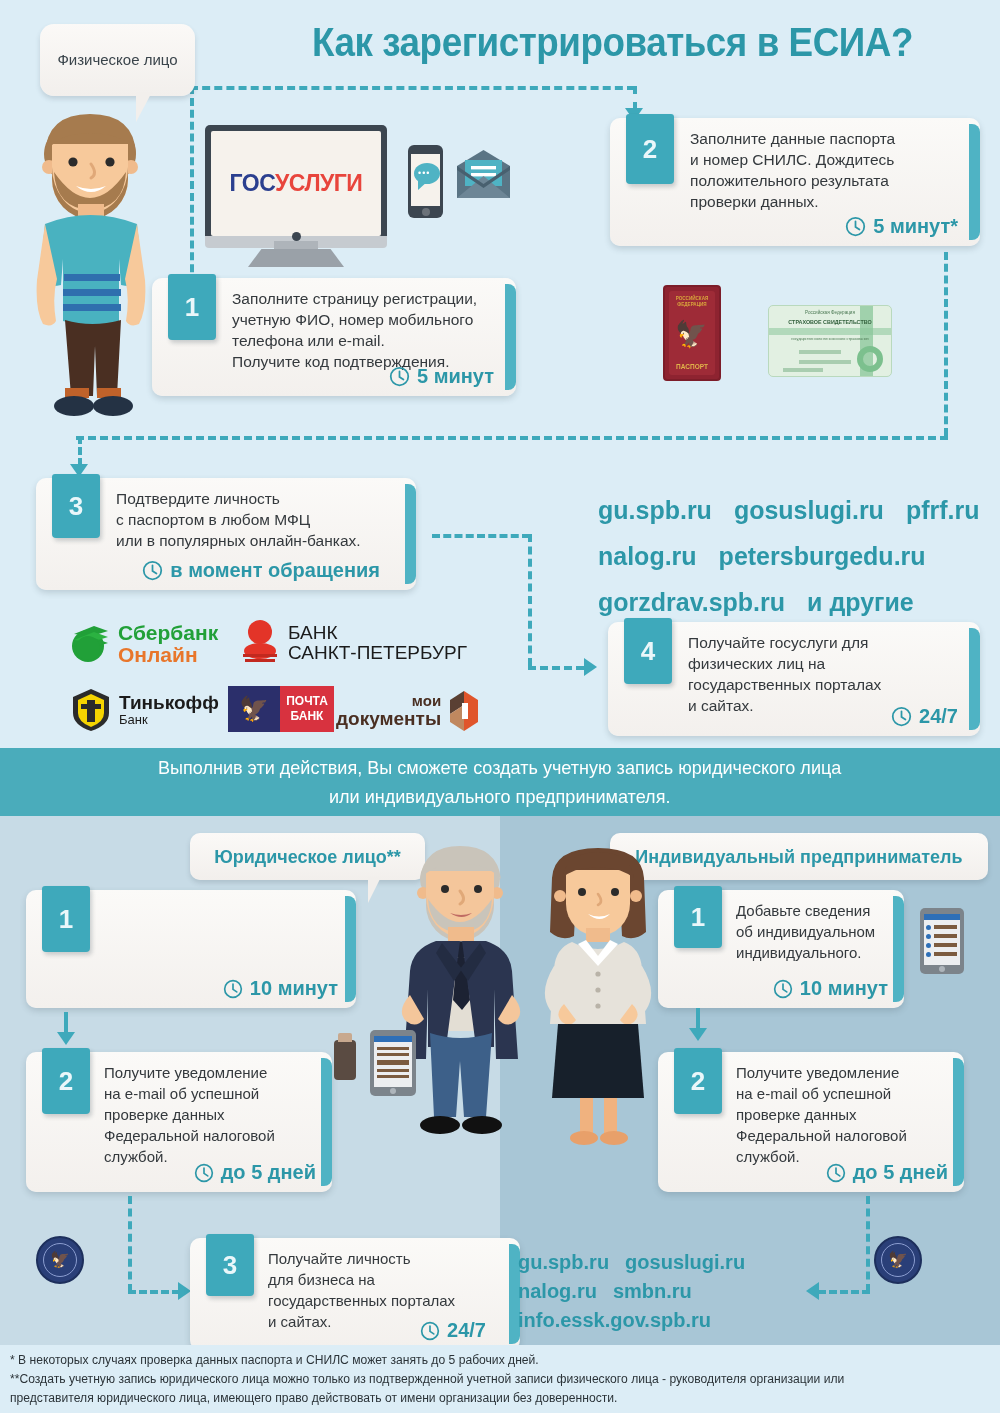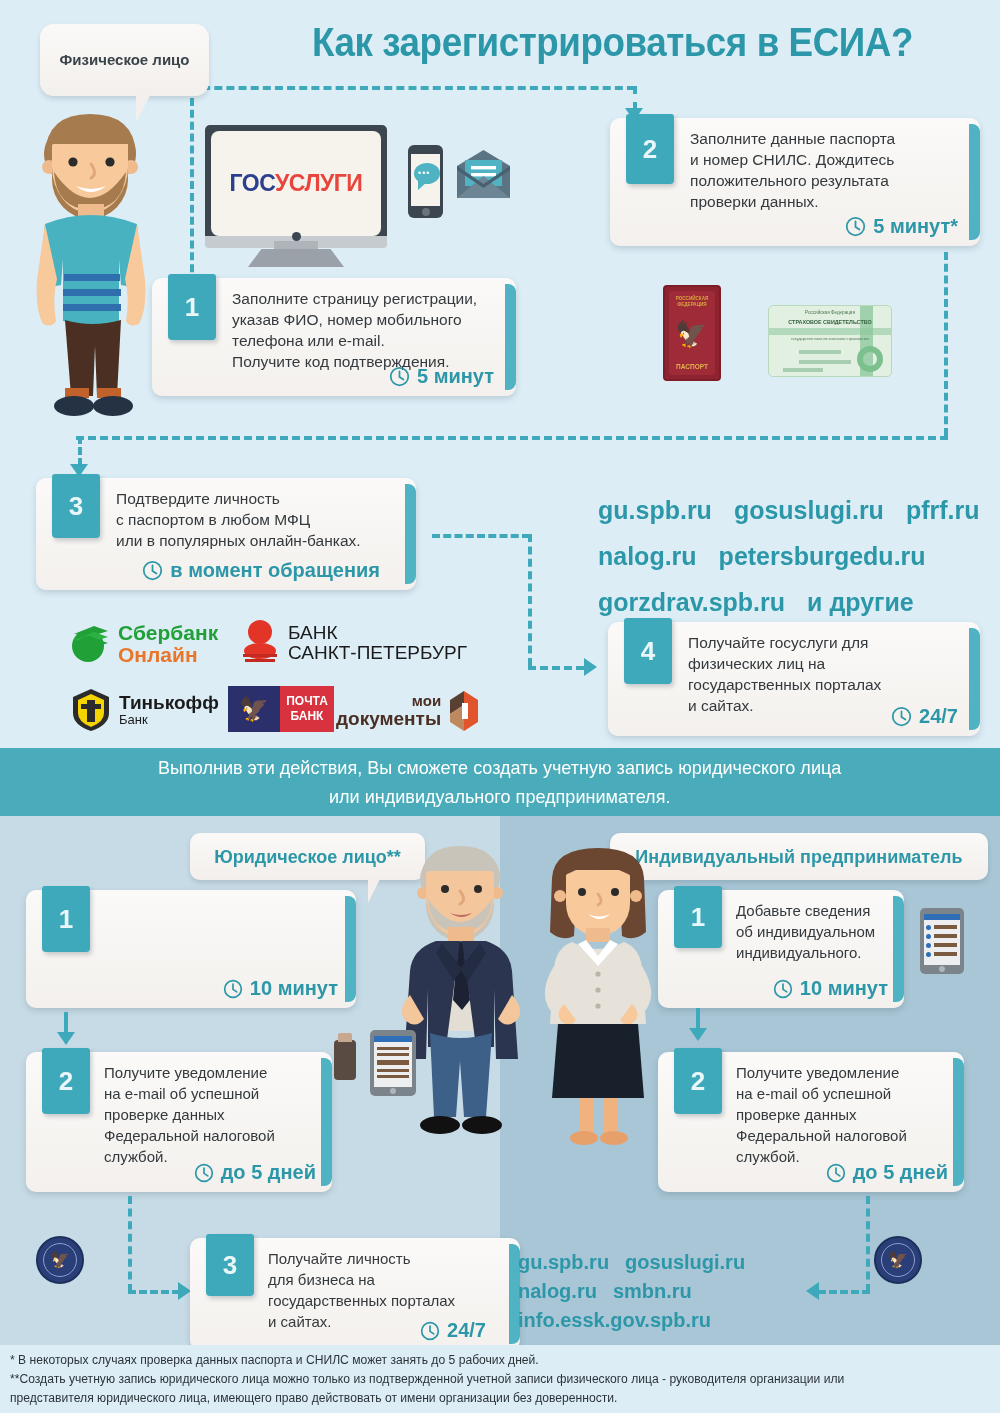--- a/index.html
+++ b/index.html
@@ -37,22 +37,22 @@
     border-radius: 14px;
     box-shadow: 0 3px 5px rgba(60,80,90,0.18);
     color: #2c97a8; font-weight: bold;
     display: flex; align-items: center; justify-content: center;
     text-align: center;
   }
   .bubble .tail {
     position: absolute; width: 0; height: 0;
   }
   #bubble-fiz {
-    left: 40px; top: 24px; width: 169px; height: 72px;
-    font-size: 15px; line-height: 22px; color: #3a444b; font-weight: bold;
+    left: 40px; top: 24px; width: 155px; height: 72px;
+    font-size: 15px; line-height: 22px; color: #3a444b; font-weight: normal;
   }
   #bubble-fiz .tail {
     left: 96px; top: 68px;
     border-left: 16px solid #f2efec;
     border-bottom: 30px solid transparent;
     border-right: 6px solid transparent;
   }
   #bubble-ur {
     left: 190px; top: 833px; width: 235px; height: 47px;
     font-size: 18px; line-height: 22px; color: #2c97a8;
@@ -170,21 +170,21 @@
 
   
   .logo { position: absolute; display: flex; align-items: center; }
   .logo-txt { font-weight: bold; line-height: 1.05; }
 
   
   .mon-frame {
     position: absolute; left: 205px; top: 125px; width: 182px; height: 117px;
     background: #3c4650; border-radius: 5px; padding: 6px;
   }
-  .mon-screen { width: 100%; height: 100%; background: #f6f2ec; border-radius: 8px;
+  .mon-screen { width: 100%; height: 100%; background: #f6f2ec; border-radius: 2px;
     display:flex; align-items:center; justify-content:center; }
   .mon-logo { font-size: 23px; font-weight: bold; letter-spacing: -0.5px; }
   .mon-neck { position: absolute; left: 274px; top: 241px; width: 44px; height: 8px; background:#aeb4ba; }
   .mon-base { position: absolute; left: 248px; top: 249px; width: 96px; height: 18px; background:#9aa1a8;
     clip-path: polygon(14% 0,86% 0,100% 100%,0% 100%); }
   .mon-dot { position:absolute; left:292px; top:232px; width:9px; height:9px; border-radius:50%; background:#3c4650;}
   .mon-bar { position:absolute; left:205px; top:236px; width:182px; height:12px; background:#c6cbd0; border-radius:0 0 4px 4px;}
 
   
   .phone { position:absolute; left:408px; top:145px; width:35px; height:73px; background:#3c4650; border-radius:6px; }
@@ -320,21 +320,21 @@
       <rect x="16" y="23" width="25" height="3.4" fill="#ffffff"></rect>
       <path d="M2 48 L28.5 26 L55 48 z" fill="#6d8696"></path>
       <path d="M2 16 L28.5 34 L55 16 v4 L28.5 38 L2 20 z" fill="#48606f"></path>
     </svg>
   </div>
 
   <div class="card" id="card-s1" style="left:152px; top:278px; width:364px; height:118px;">
     <div class="numtab" style="height:66px;">1</div>
     <div class="body">
       <span class="ln">Заполните страницу регистрации,</span>
-      <span class="ln">указав ФИО, номер мобильного</span>
+      <span class="ln">учетную ФИО, номер мобильного</span>
       <span class="ln">телефона или e-mail.</span>
       <span class="ln">Получите код подтверждения.</span>
     </div>
     <div class="timeline">
       <svg class="clock" width="21" height="21" viewBox="0 0 24 24">
           <circle cx="12" cy="12" r="10" fill="none" stroke="#2c97a8" stroke-width="2"></circle>
           <path d="M12 6 v6.5 l4.5 3" fill="none" stroke="#2c97a8" stroke-width="2" stroke-linecap="round"></path>
         </svg>
       <span>5 минут</span>
     </div>

